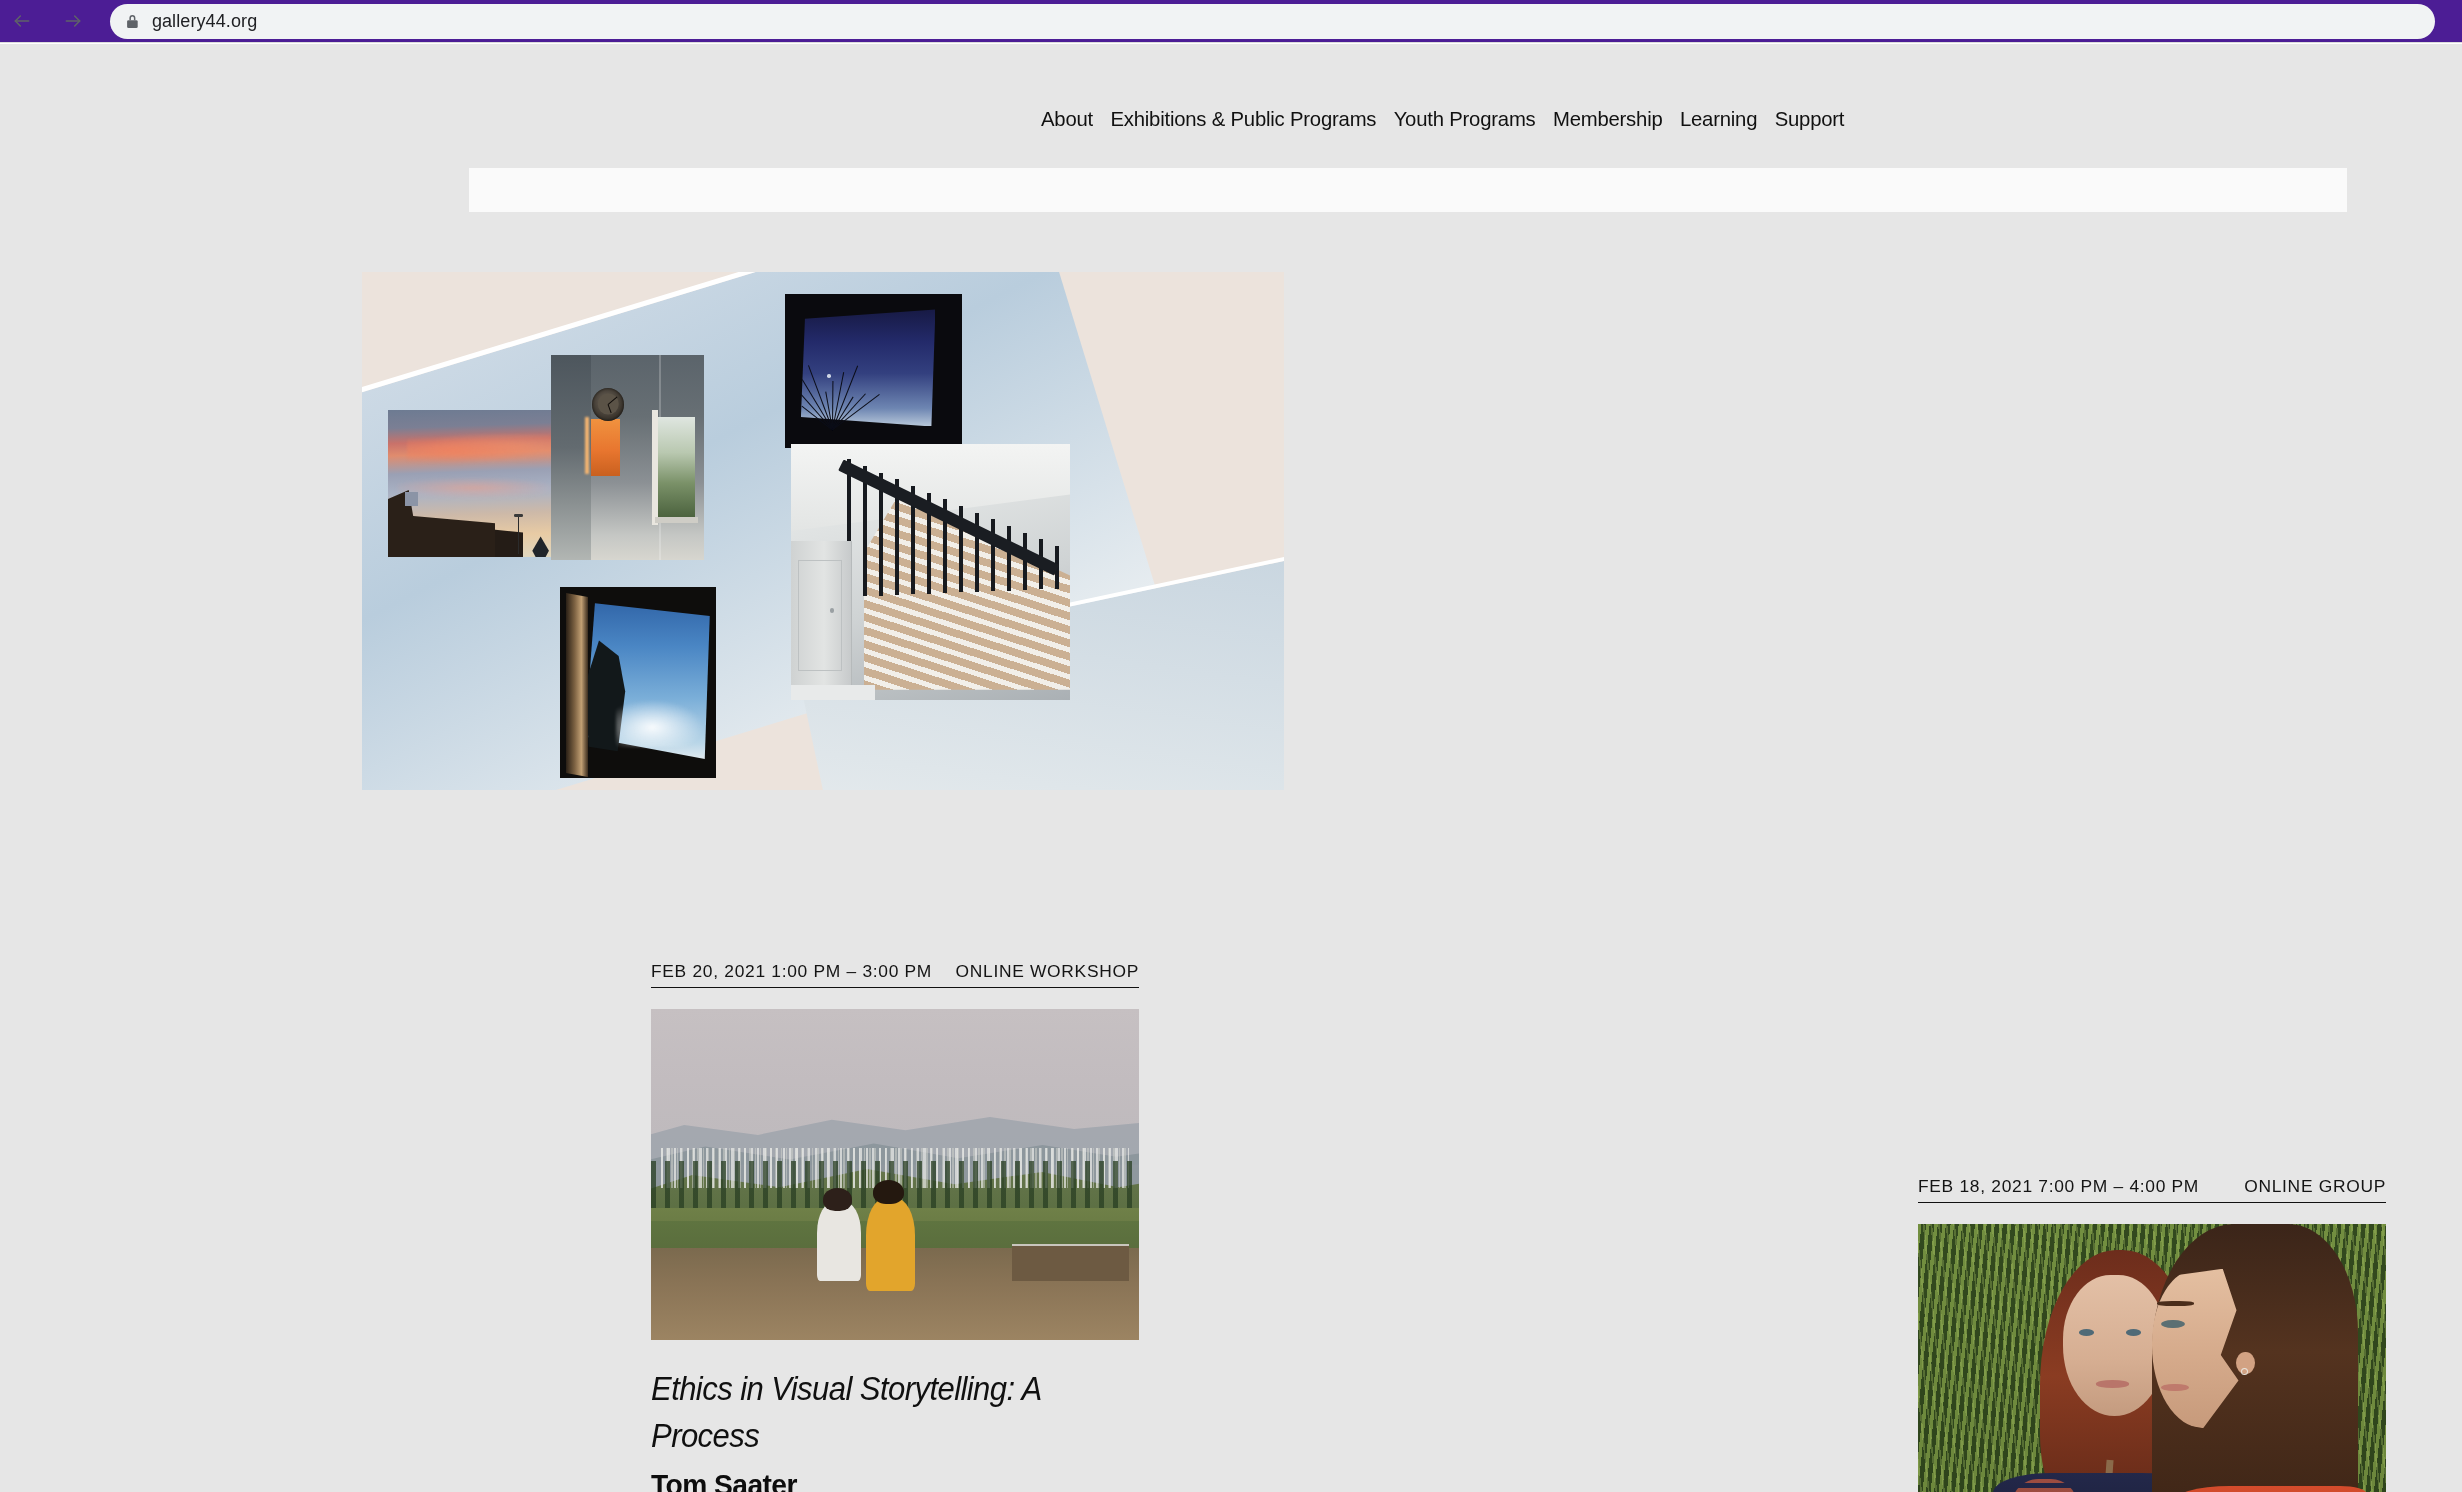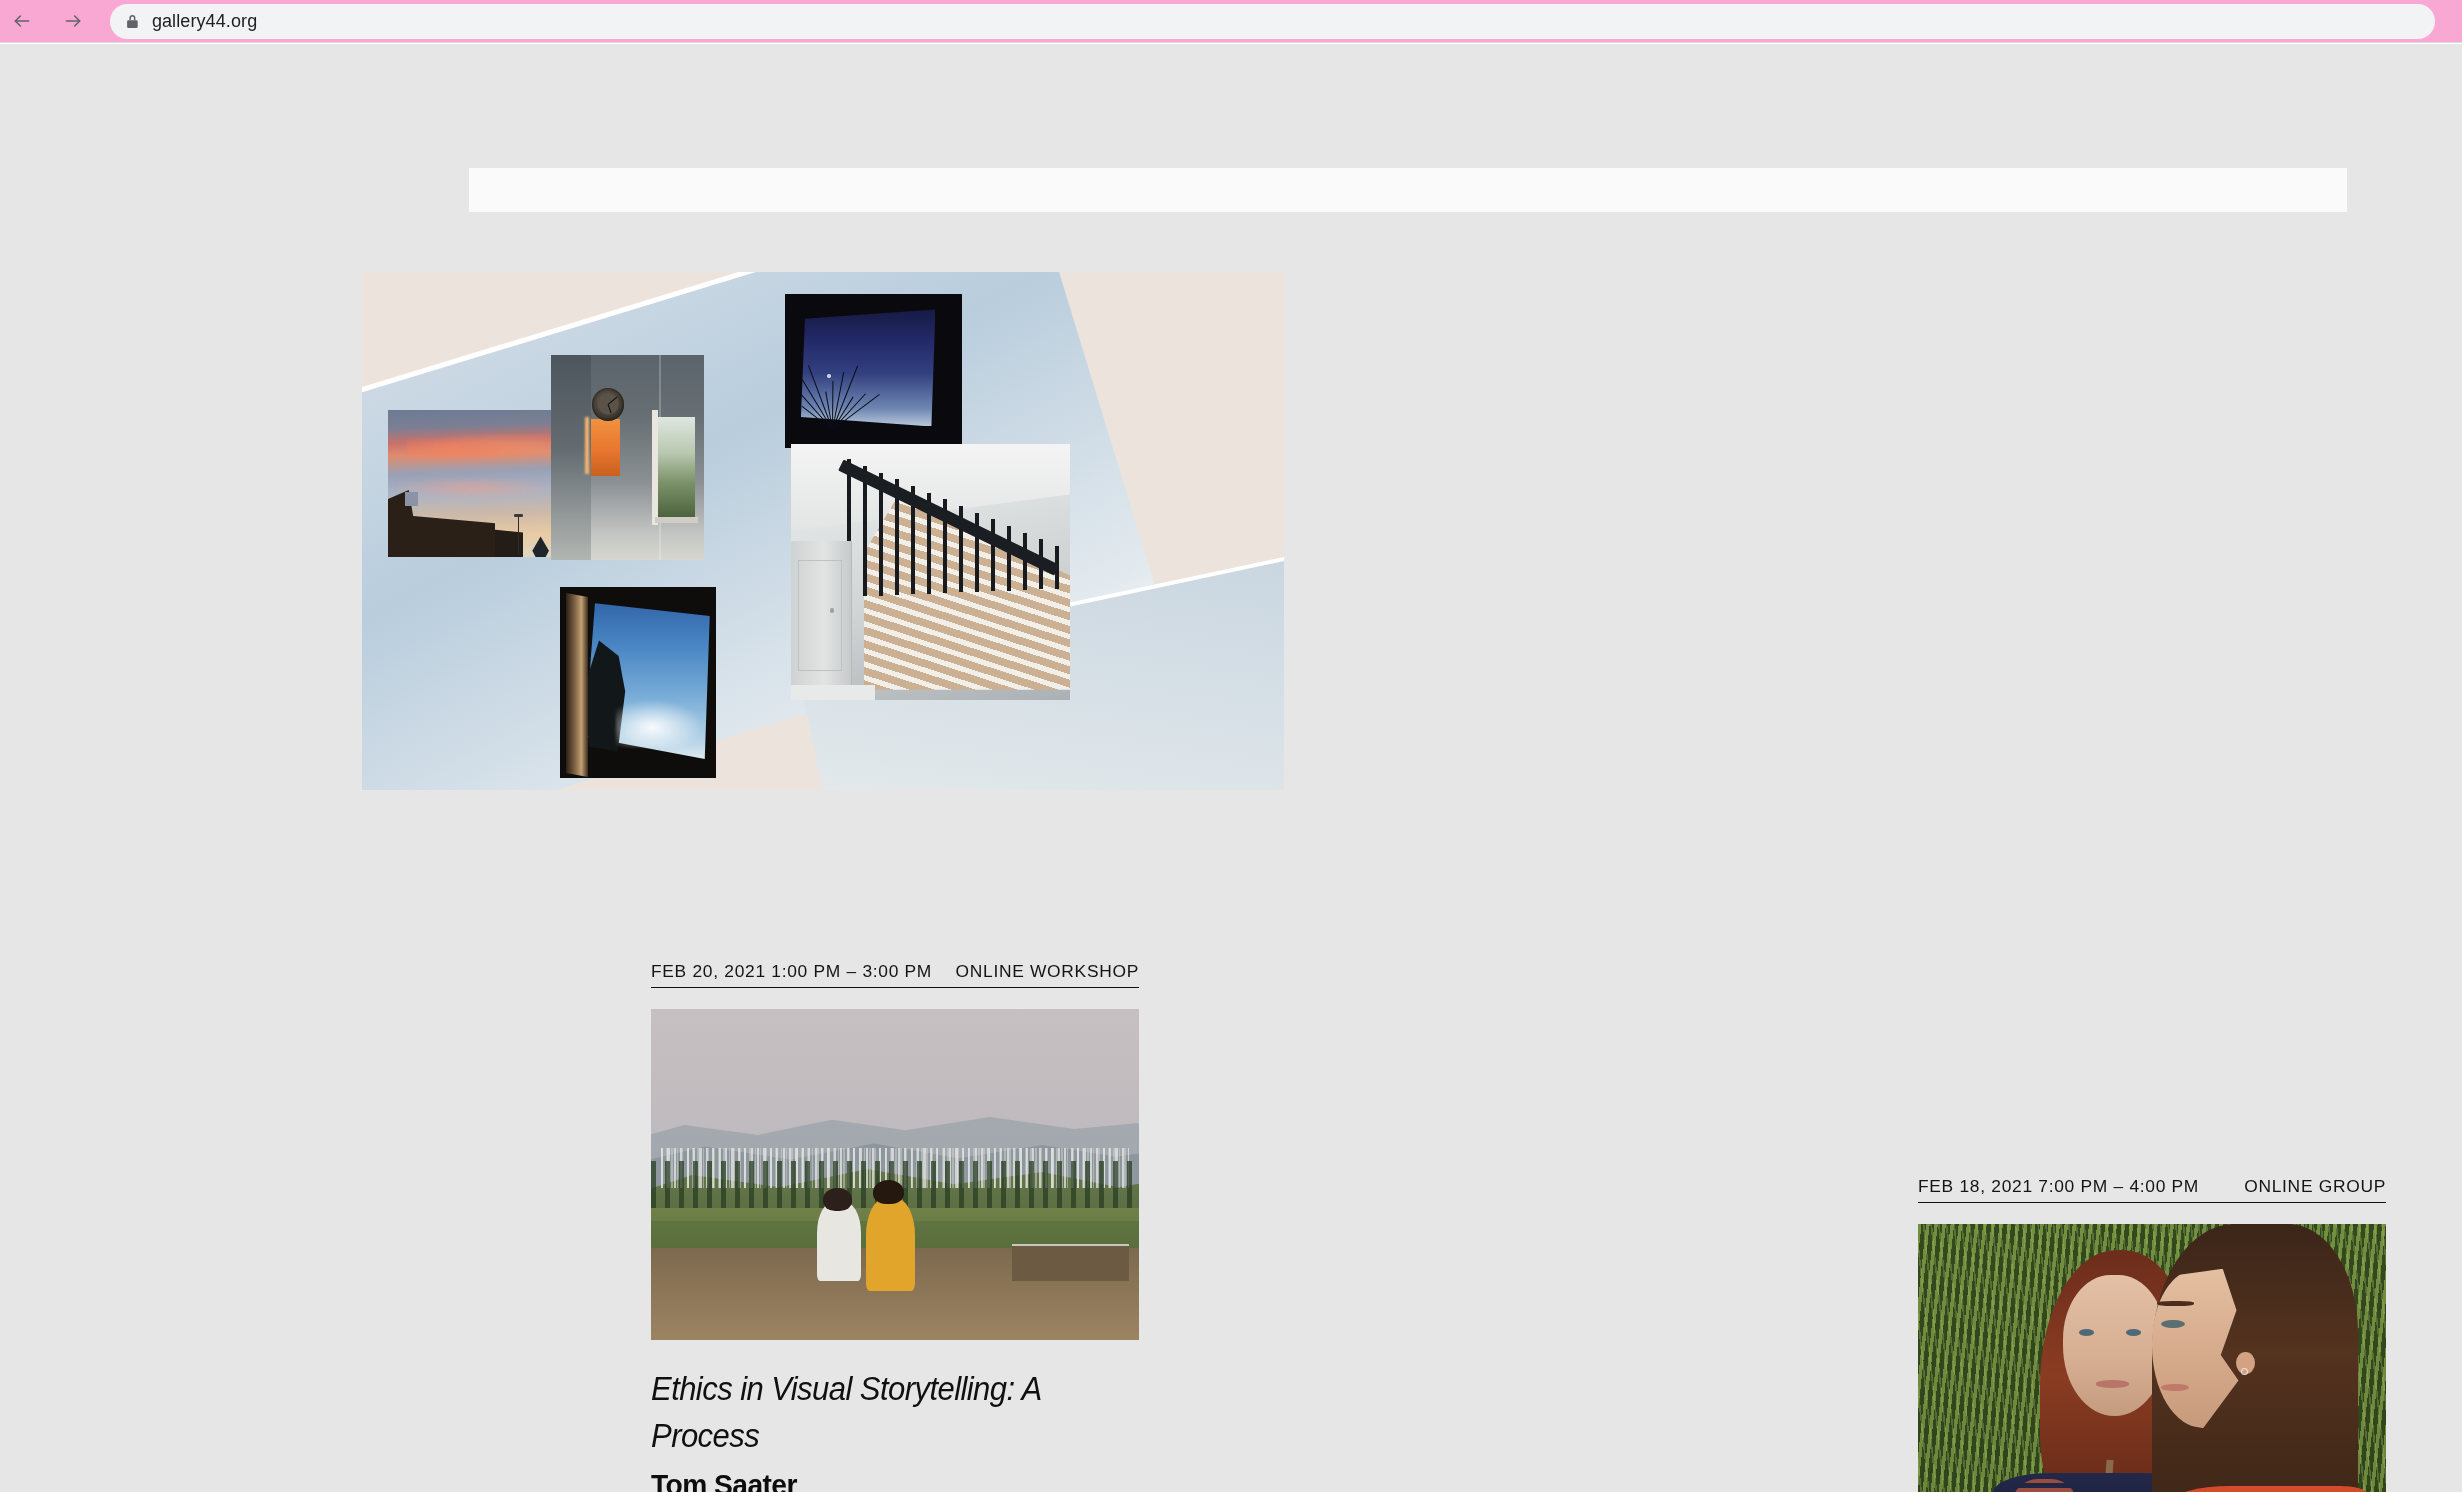--- a/index.html
+++ b/index.html
@@ -11,21 +11,21 @@
     background: #ffffff;
     font-family: "Liberation Sans", sans-serif;
   }
 
   
   #browser-chrome {
     position: absolute;
     left: 0; top: 0;
     width: 2462px;
     height: 43px;
-    background: #f9a8d4;
+    background: #4c1d95;
     border-bottom: 0.6px solid #dcdcdc;
     display: flex;
     align-items: center;
     gap: 12px;
   }
   .nav-btn {
     width: 36px; height: 36px;
     margin-left: 3.5px;
     display: flex; align-items: center; justify-content: center;
     color: #5f6368;
@@ -644,20 +644,28 @@
     </span>
     <span id="url-text">gallery44.org</span>
   </div>
 </div>
 
 <div id="page">
 
   <div id="site-header">
 
 
+    <nav id="main-nav">
+      <a class="nav-item">About</a>
+      <a class="nav-item">Exhibitions &amp; Public Programs</a>
+      <a class="nav-item">Youth Programs</a>
+      <a class="nav-item">Membership</a>
+      <a class="nav-item">Learning</a>
+      <a class="nav-item">Support</a>
+    </nav>
   </div>
 
   <div id="banner-strip"></div>
 
   <div id="hero-image">
     <div id="hero-wall"></div>
     <div id="hero-wall2"></div>
 
     <div class="photo" id="photo-sunset">
       <div class="sky"></div>

